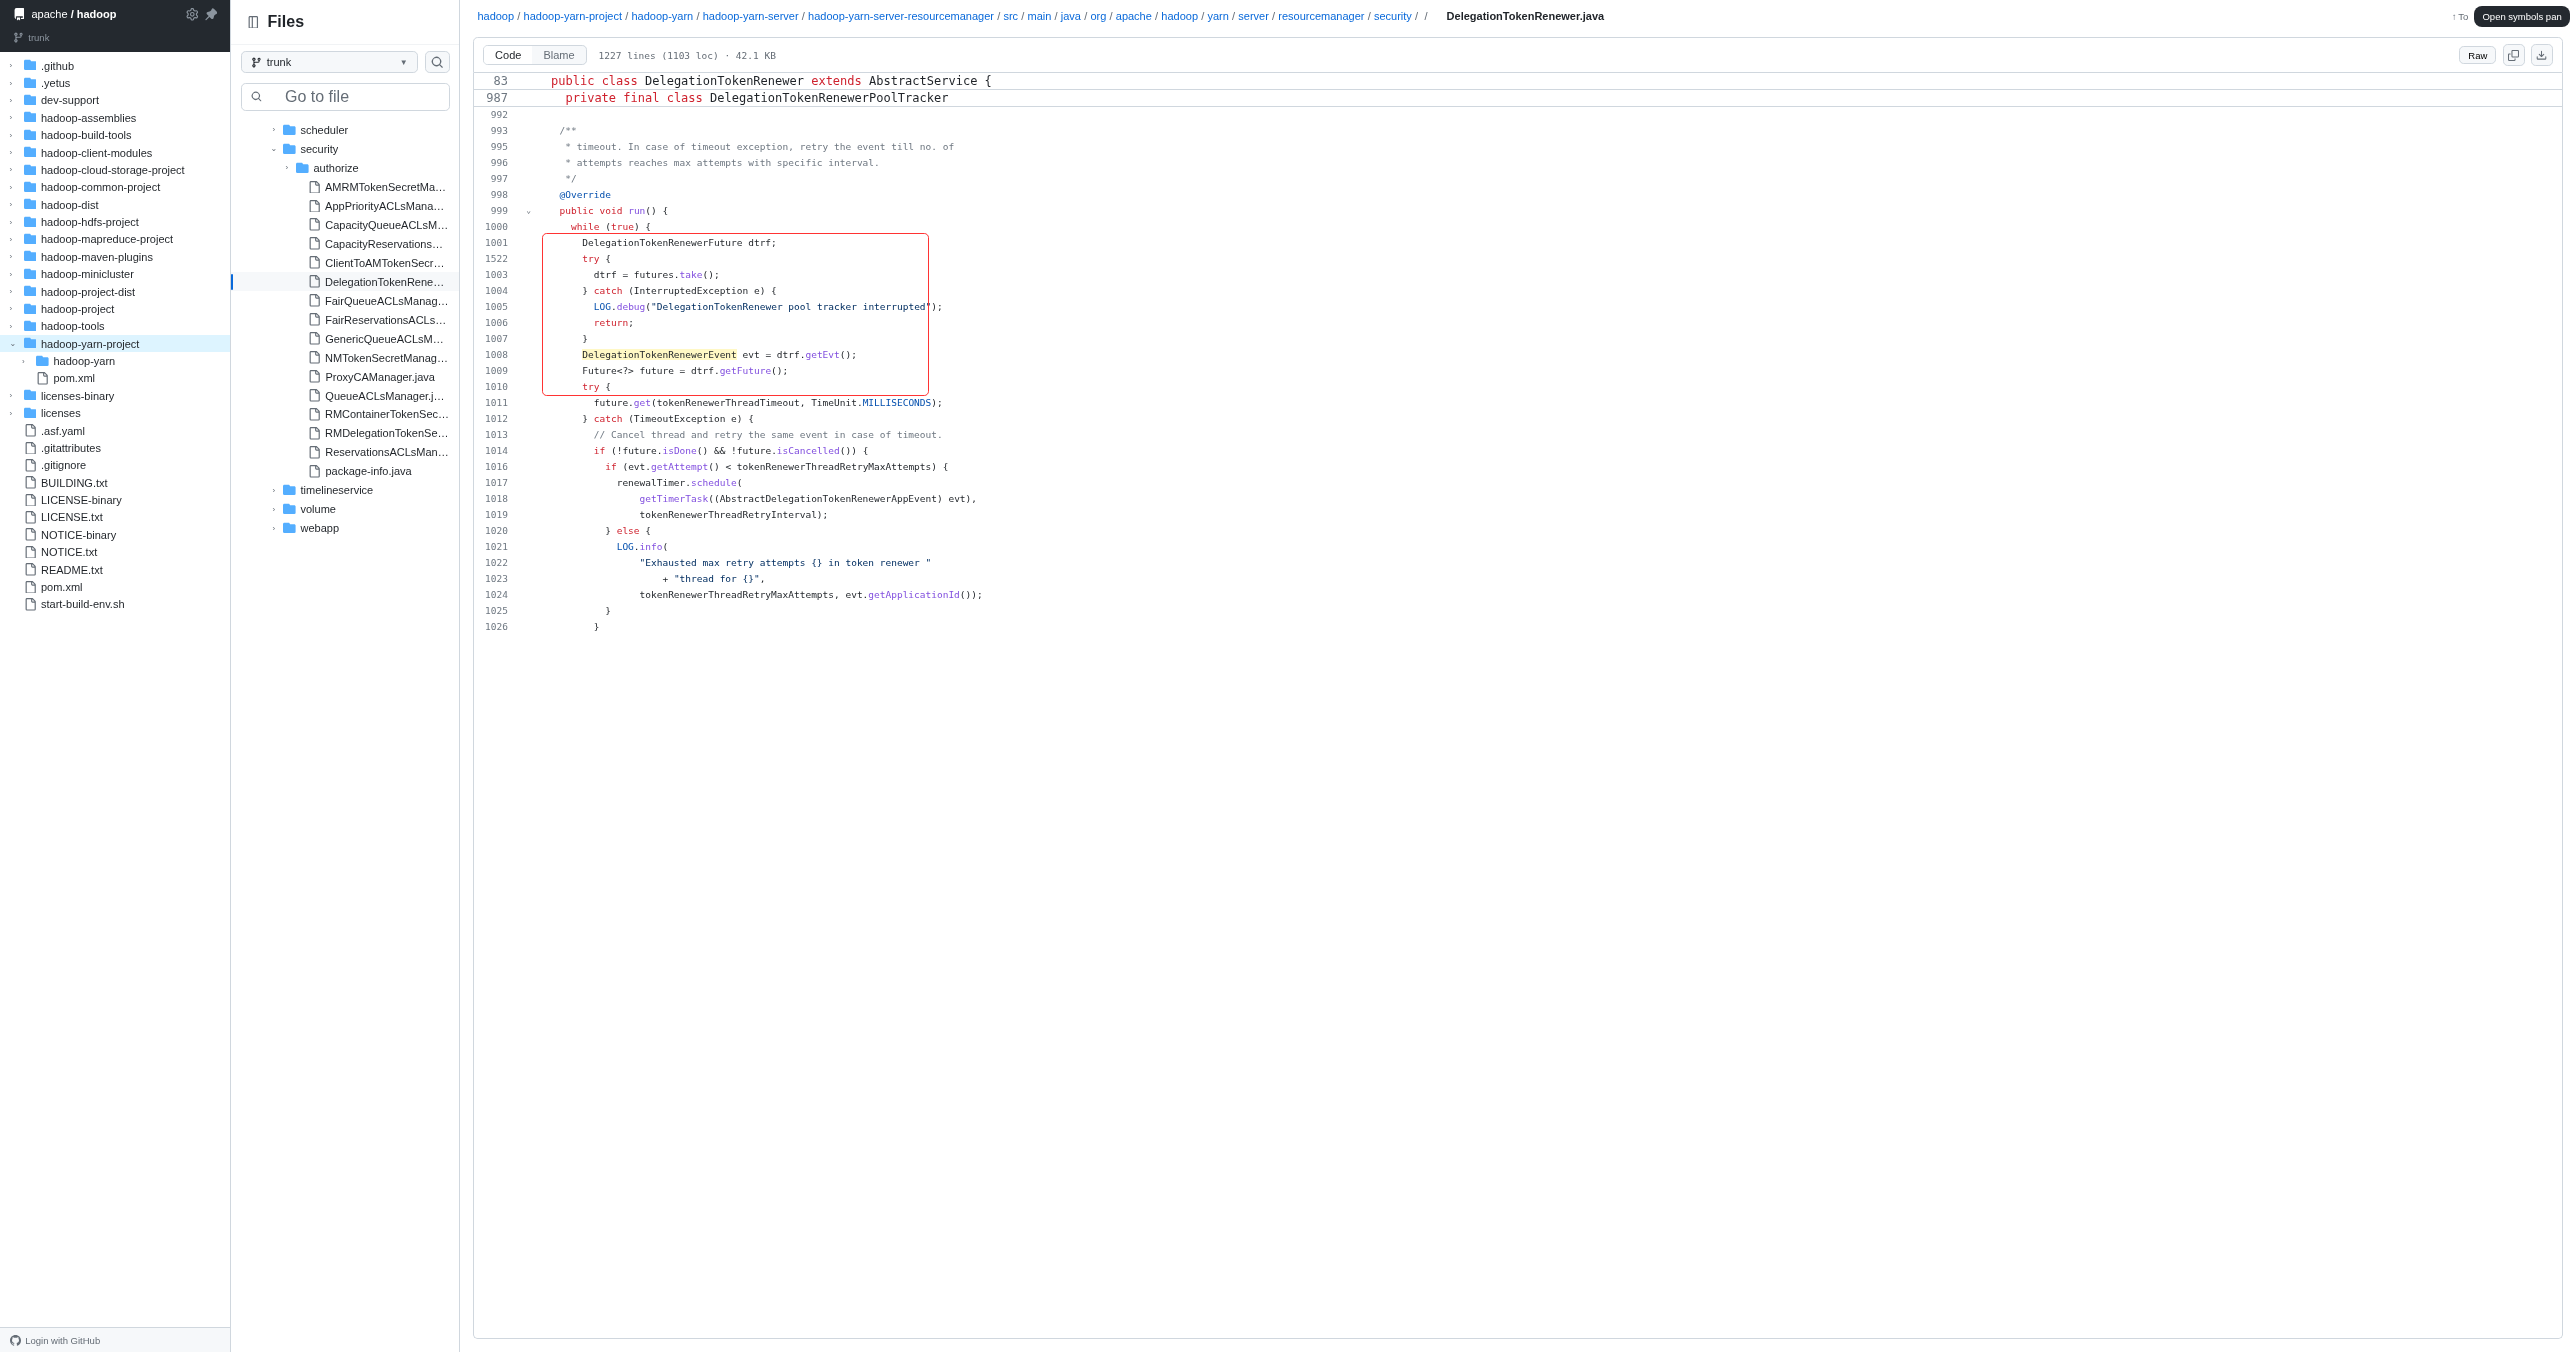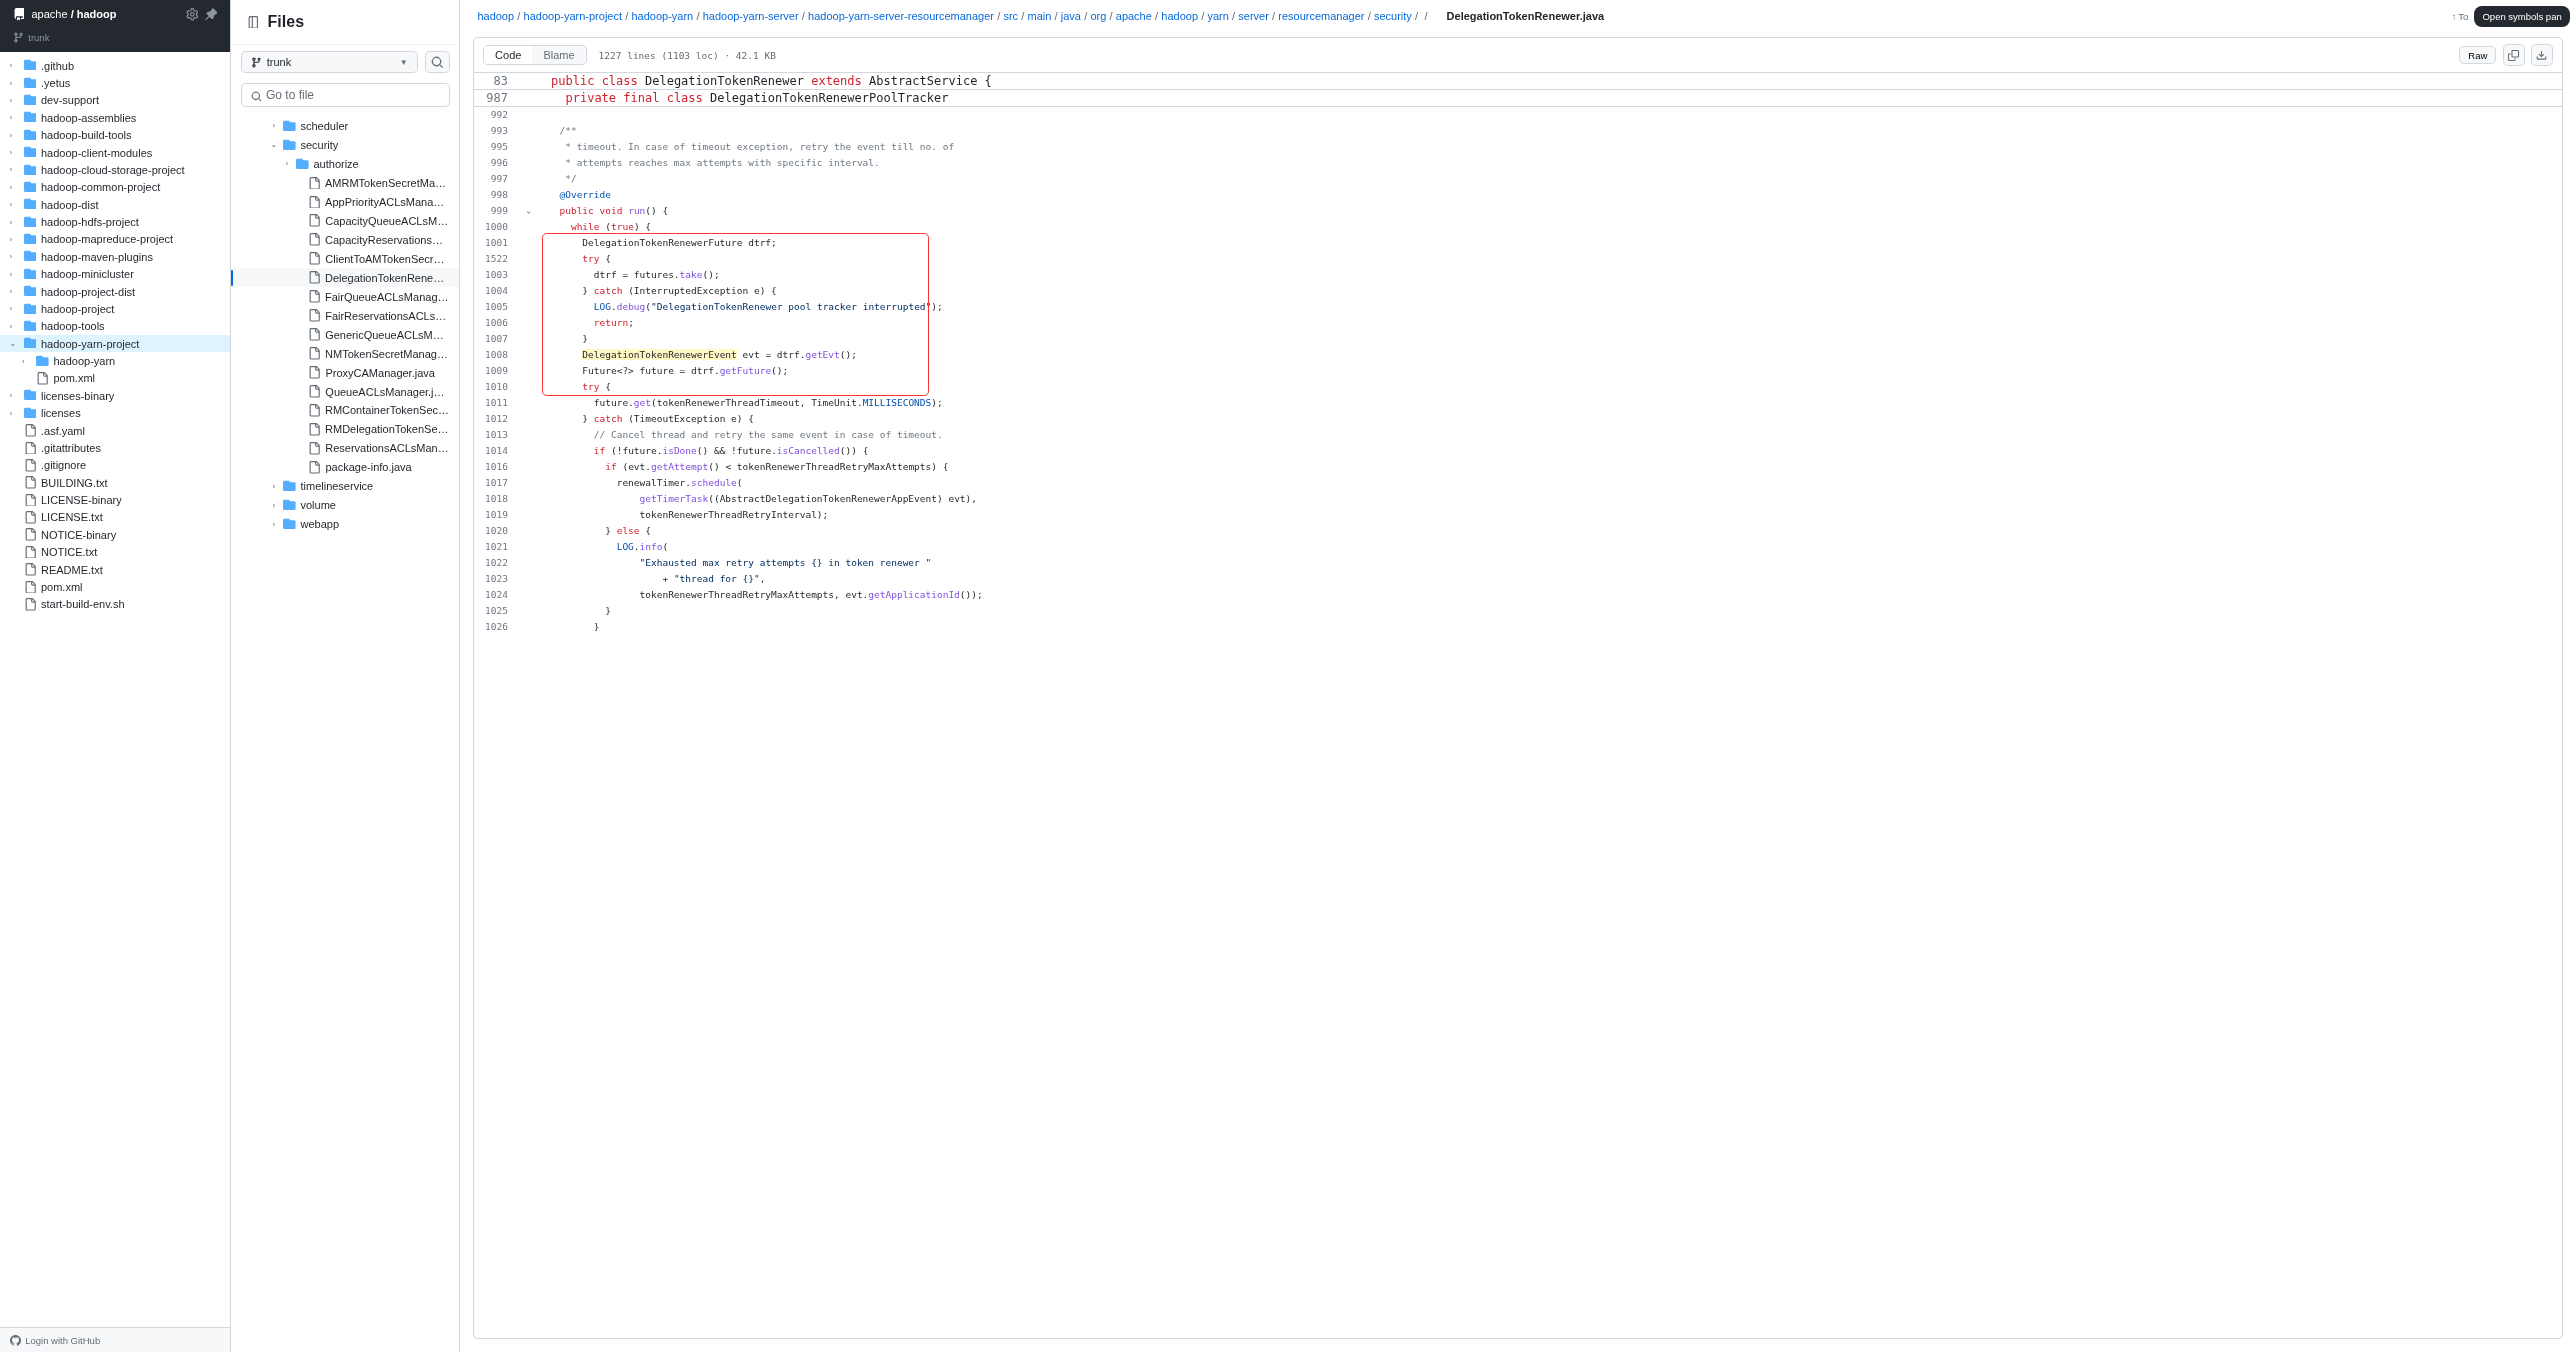--- a/index.html
+++ b/index.html
@@ -25,21 +25,21 @@
 
 
 .mid-panel { width: 229px; border-right: 0.8px solid #d0d7de; display: flex; flex-direction: column; }
 .mid-header { padding: 12.6px; display: flex; align-items: center; gap: 5px; border-bottom: 0.8px solid rgba(208,215,222,0.3); }
 .mid-header .icon-box { width: 19px; height: 19px; display: flex; align-items: center; justify-content: center; color: #656d76; }
 .mid-header h2 { font-size: 16px; font-weight: 600; }
 .mid-controls { padding: 6.3px 9.5px; display: flex; gap: 6.3px; }
 .branch-btn { flex: 1; border: 0.8px solid #d0d7de; border-radius: 4.7px; background: #f6f8fa; padding: 4px 9.5px; display: flex; align-items: center; gap: 4.7px; font-size: 11px; color: #24292f; cursor: pointer; }
 .branch-btn .caret { margin-left: auto; font-size: 8px; color: #656d76; }
 .search-btn { width: 25px; border: 0.8px solid #d0d7de; border-radius: 4.7px; background: #f6f8fa; display: flex; align-items: center; justify-content: center; cursor: pointer; color: #656d76; }
-.goto-file { margin: 3.2px 9.5px 6.3px 9.5px; border: 0.8px solid #d0d7de; border-radius: 4.7px; padding: 4px 9.5px; display: flex; align-items: flex-end; gap: 4px; color: #656d76; font-size: 12px; }
+.goto-file { margin: 3.2px 9.5px 6.3px 9.5px; border: 0.8px solid #d0d7de; border-radius: 4.7px; padding: 4px 9.5px; display: flex; align-items: center; gap: 23px; color: #656d76; font-size: 16px; }
 .mid-tree { flex: 1; overflow-y: auto; padding: 3.2px 0; }
 .mid-item { display: flex; align-items: center; padding: 3.2px 9.5px; gap: 4.7px; cursor: pointer; font-size: 11px; position: relative; }
 .mid-item.selected { background: #f6f8fa; }
 .mid-item.selected::before { content: ""; position: absolute; left: 0; top: 1.6px; bottom: 1.6px; width: 2.4px; background: #0969da; border-radius: 1.6px; }
 .mid-item .chev { width: 9.5px; color: #656d76; font-size: 8px; text-align: center; }
 .mid-item .folder { color: #54aeff; }
 .mid-item .file { color: #656d76; }
 .mid-item .label { white-space: nowrap; overflow: hidden; text-overflow: ellipsis; }
 .d1 { padding-left: 38px; } .d2 { padding-left: 51px; } .d3 { padding-left: 63px; }
 

